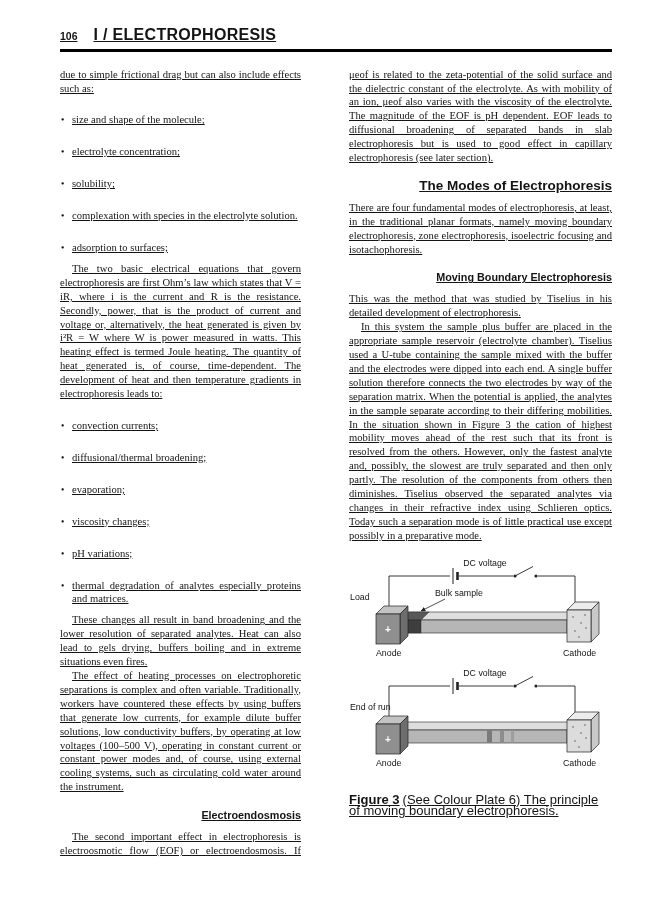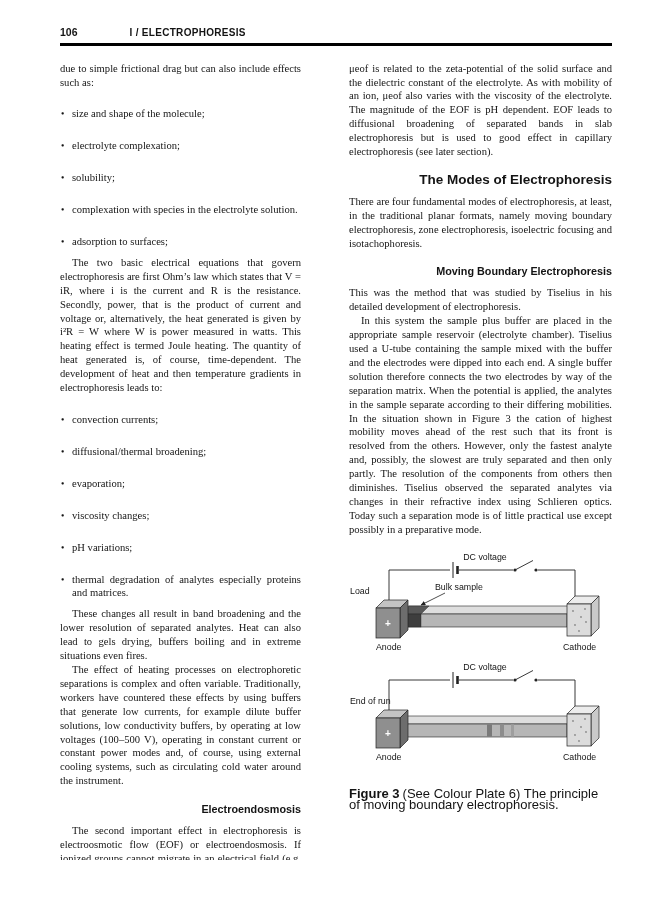--- a/index.html
+++ b/index.html
@@ -4,27 +4,27 @@
 <style>
   * { margin:0; padding:0; box-sizing:border-box; }
   html,body { background:#ffffff; }
   body {
     width:668px; height:900px;
     font-family:"Liberation Serif", serif;
     color:#141414;
     position:relative;
     overflow:hidden;
   }
-  .page { width:668px; height:860px; padding:26px 56px 18px 60px; overflow:hidden; }
+  .page { width:668px; height:860px; padding:26px 56px 18px 60px; overflow:hidden;text-decoration:underline; }
 
   
   .header { display:flex; align-items:baseline; gap:16px;
     font-family:"Liberation Sans", sans-serif; font-weight:bold; }
   .pagenum { font-size:10.5px; }
-  .running-title { font-size:10px; letter-spacing:0.3px;margin-left:36px; }
+  .running-title { font-size:16px; letter-spacing:0.3px; }
   .rule { height:2.6px; background:#000; margin-top:5px; margin-bottom:16px; }
 
   
   .columns { display:flex; gap:48px; }
   .col { width:263px; font-size:10.6px; line-height:13.9px; text-align:justify; }
   p { margin:0; }
   p.indent { text-indent:12px; }
   ul.bullets { list-style:none; margin:7px 0; }
   ul.bullets li { padding-left:12px; position:relative;margin-top:18px; }
   ul.bullets li::before { content:"●"; position:absolute; left:1px; top:0;
@@ -55,21 +55,21 @@
     <span class="running-title">I / ELECTROPHORESIS</span>
   </div>
   <div class="rule"></div>
 
   <div class="columns">
 
     <div class="col">
       <p>due to simple frictional drag but can also include effects such as:</p>
       <ul class="bullets">
         <li>size and shape of the molecule;</li>
-        <li>electrolyte complexation;</li>
+        <li>electrolyte concentration;</li>
         <li>solubility;</li>
         <li>complexation with species in the electrolyte solution.</li>
         <li>adsorption to surfaces;</li>
       </ul>
       <p class="indent">The two basic electrical equations that govern electrophoresis are first Ohm’s law which states that V = iR, where i is the current and R is the resistance. Secondly, power, that is the product of current and voltage or, alternatively, the heat generated is given by i²R = W where W is power measured in watts. This heating effect is termed Joule heating. The quantity of heat generated is, of course, time-dependent. The development of heat and then temperature gradients in electrophoresis leads to:</p>
       <ul class="bullets">
         <li>convection currents;</li>
         <li>diffusional/thermal broadening;</li>
         <li>evaporation;</li>
         <li>viscosity changes;</li>

